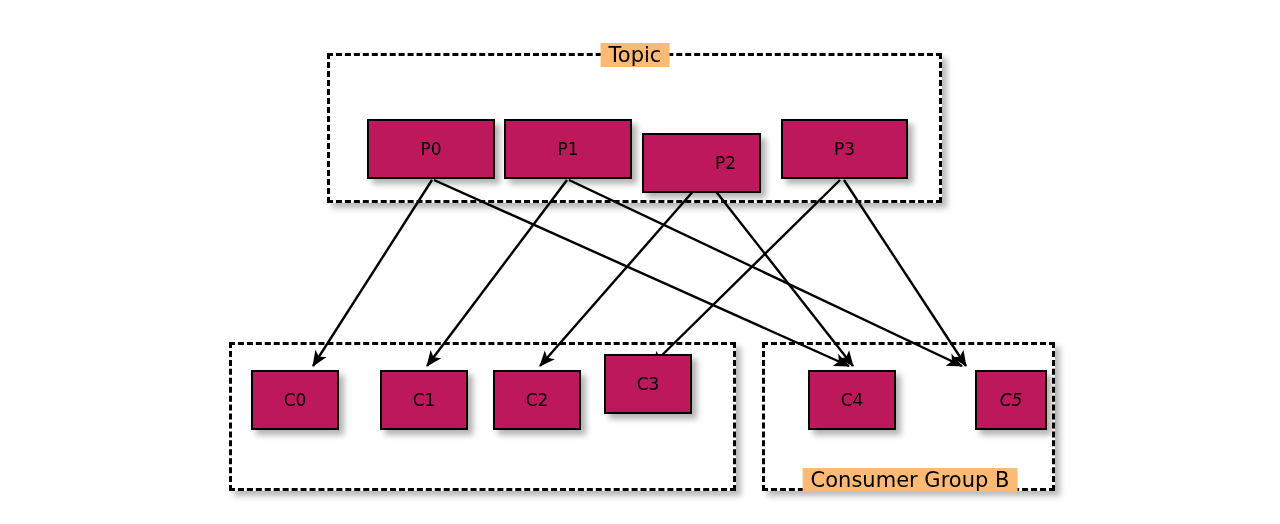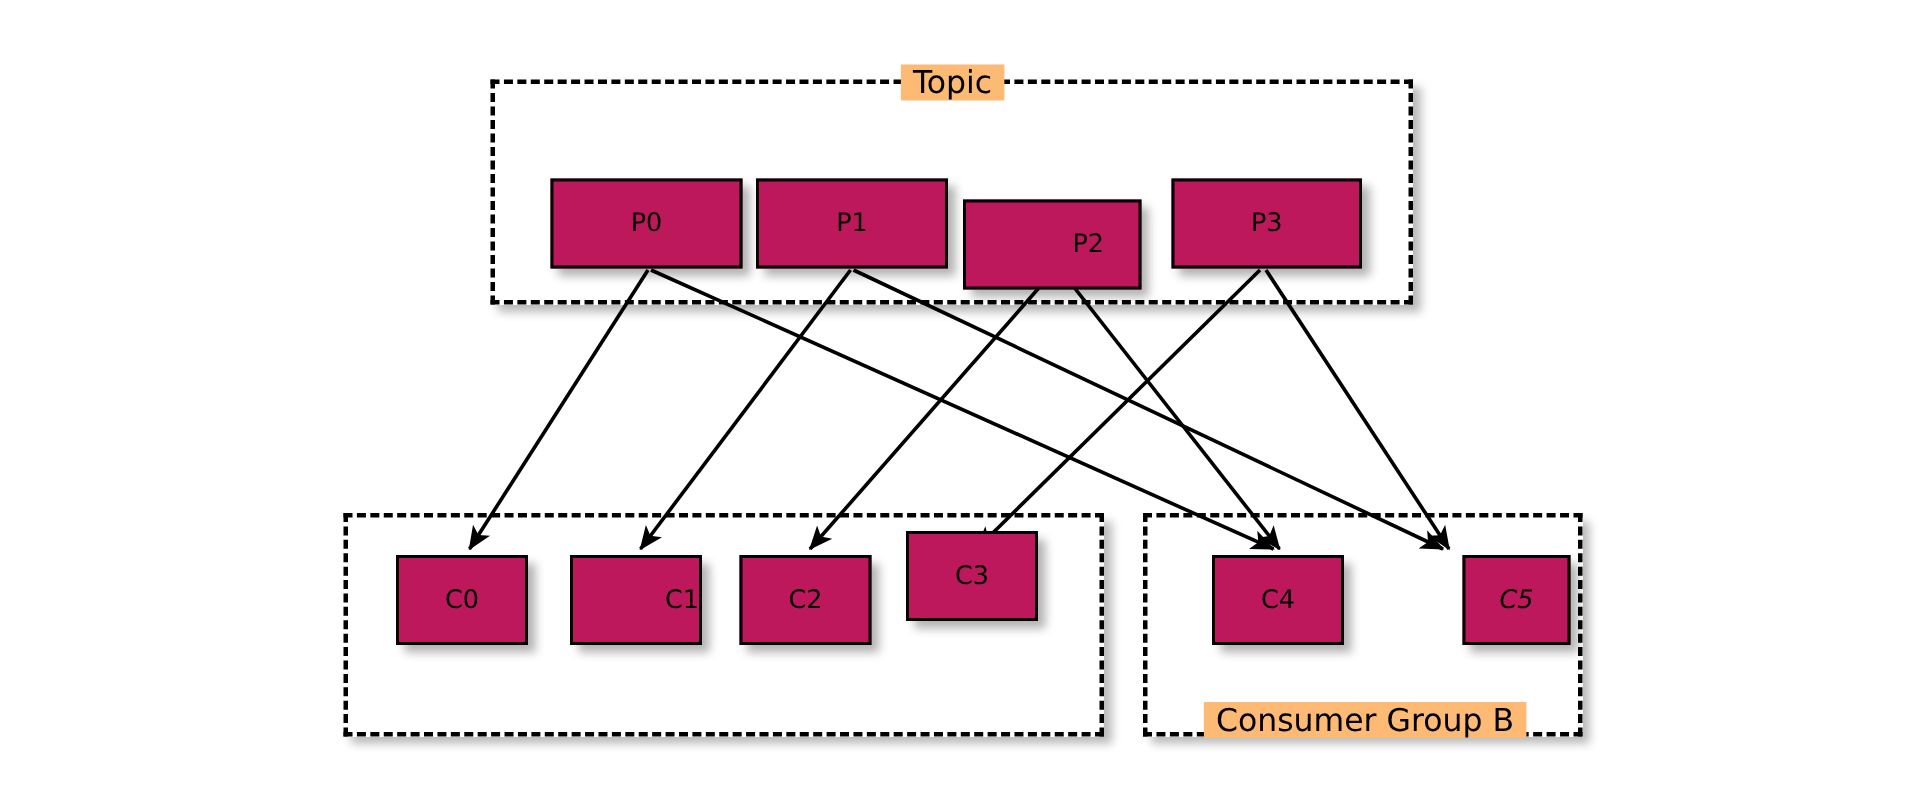--- a/index.html
+++ b/index.html
@@ -91,24 +91,24 @@
       </div>
       <div class="node-box" style="left: 504px; top: 119px; width: 128px; height: 60px;">
         <span class="node-label">P1</span>
       </div>
       <div class="node-box" style="left: 642px; top: 133px; width: 119px; height: 60px; padding-left: 48px;">
         <span class="node-label">P2</span>
       </div>
       <div class="node-box" style="left: 781px; top: 119px; width: 127px; height: 60px;">
         <span class="node-label">P3</span>
       </div>
-      <div class="node-box" style="left: 264px; top: 370px; width: 88px; height: 60px;">
+      <div class="node-box" style="left: 251px; top: 370px; width: 88px; height: 60px;">
         <span class="node-label">C0</span>
       </div>
-      <div class="node-box" style="left: 380px; top: 370px; width: 88px; height: 60px; justify-content: flex-end;">
+      <div class="node-box" style="left: 380px; top: 370px; width: 88px; height: 60px;">
         <span class="node-label">C1</span>
       </div>
       <div class="node-box" style="left: 493px; top: 370px; width: 88px; height: 60px;">
         <span class="node-label">C2</span>
       </div>
       <div class="node-box" style="left: 604px; top: 354px; width: 88px; height: 60px;">
         <span class="node-label">C3</span>
       </div>
       <div class="node-box" style="left: 808px; top: 370px; width: 88px; height: 60px;">
         <span class="node-label">C4</span>

